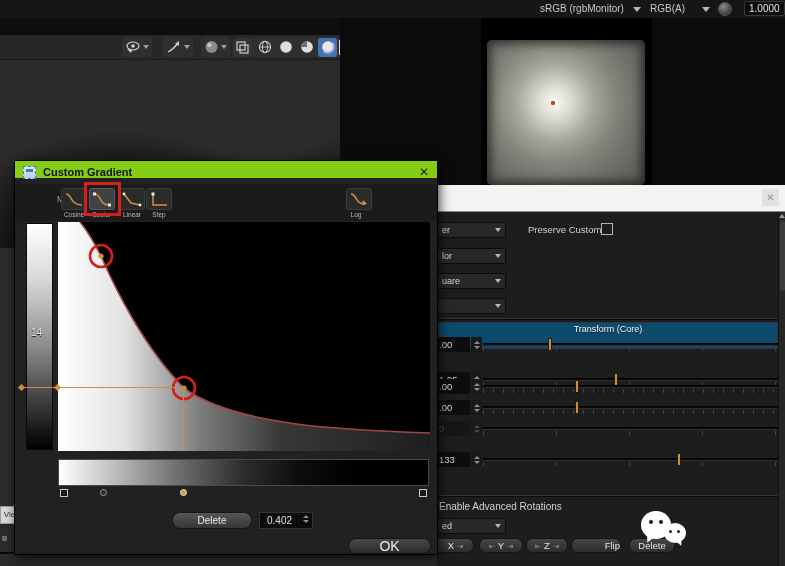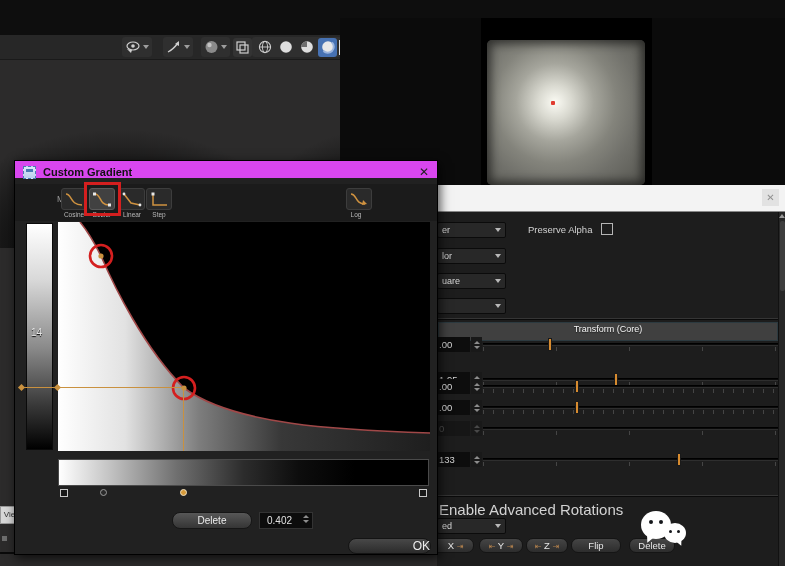--- a/index.html
+++ b/index.html
@@ -46,43 +46,43 @@
   .vscroll { right:0; top:0; width:7px; height:354px; background:#272727; border-left:1px solid #111; }
   .vscroll-arrow { margin:2px auto 0; width:0; height:0; border-left:3px solid transparent; border-right:3px solid transparent; border-bottom:4px solid #9a9a9a; }
   .vscroll-thumb { margin:3px auto 0; width:5px; height:70px; background:#3d3d3d; border-radius:2px; }
 
   .drow { position:absolute; height:16px; width:69px; background:#282828; border:1px solid #0b0b0b; border-radius:2px; color:#d6d6d6; font-size:9px; line-height:14px; padding-left:4px; }
   .drow .chev { position:absolute; right:4px; top:5px; border-left-width:3.5px; border-right-width:3.5px; border-top-width:4.5px; }
   .pa-label { color:#d2d2d2; font-size:9.5px; }
   .checkbox { width:12px; height:12px; border:1.5px solid #b5b5b5; background:#1d1d1d; }
   .divline { position:absolute; left:0; width:341px; height:1px; background:#353535; box-shadow:0 1px 0 #0a0a0a; }
 
-  .sect-hdr { position:absolute; left:1px; width:340px; height:19px; background:#404040; color:#f4f4f4; font-size:9px; line-height:13px; text-align:center; text-shadow:0 1px 1px rgba(0,0,0,.5); border:1px solid #2c3a40; }
+  .sect-hdr { position:absolute; left:1px; width:340px; height:27px; background:#0c4a6e; color:#f4f4f4; font-size:9px; line-height:13px; text-align:center; text-shadow:0 1px 1px rgba(0,0,0,.5); border:1px solid #2c3a40; }
   .srow { position:absolute; left:0; width:341px; height:16px; }
   .srow .field { position:absolute; left:0; top:0; width:33px; height:15px; background:#0d0d0d; color:#d5d5d5; font-size:9.5px; line-height:15px; padding-left:2px; overflow:hidden; }
   .srow.disabled .field { background:#161616; color:#4f4f4f; }
   .spinner { position:absolute; left:34px; top:0; width:11px; height:15px; background:#191919; display:flex; flex-direction:column; align-items:center; justify-content:center; gap:2px; }
   .spin-up { width:0; height:0; border-left:3px solid transparent; border-right:3px solid transparent; border-bottom:3px solid #8d8d8d; }
   .spin-dn { width:0; height:0; border-left:3px solid transparent; border-right:3px solid transparent; border-top:3px solid #8d8d8d; }
   .srow.disabled .spin-up { border-bottom-color:#484848; } .srow.disabled .spin-dn { border-top-color:#484848; }
   .track { position:absolute; left:46px; top:6px; width:295px; height:3px; background:#0a0a0a; border-top:1px solid #000; border-bottom:1px solid #2e2e2e; }
   .ticks { position:absolute; left:46px; top:10px; width:295px; height:4px;
     background-image:linear-gradient(#454545,#454545); background-size:1px 4px; background-repeat:repeat-x;
     -webkit-mask-image:repeating-linear-gradient(to right, #000 0 1px, transparent 1px 73px); mask-image:repeating-linear-gradient(to right, #000 0 1px, transparent 1px 73px); }
   .ticks.dense { -webkit-mask-image:repeating-linear-gradient(to right, #000 0 1px, transparent 1px 10px); mask-image:repeating-linear-gradient(to right, #000 0 1px, transparent 1px 10px); background-position:right; }
   .handle { position:absolute; top:1px; width:4px; height:13px; background:#d78b2f; border:1px solid #1a1a1a; margin-left:44px; }
 
-  .rot-label { color:#d2d2d2; font-size:15px; }
+  .rot-label { color:#d2d2d2; font-size:10px; }
   .pill-btn { position:absolute; height:15px; background:linear-gradient(#454545,#2d2d2d); border:1px solid #151515; border-radius:7px; color:#e6e6e6; font-size:9.5px; line-height:13px; text-align:center; }
   .arrow-glyph { color:#b4824d; font-size:8px; }
   .content-bar { left:344px; top:556px; width:441px; height:10px; background:#4e6b48; border-top:1px solid #2c3f29; color:#c2e39a; font-size:9px; line-height:10px; text-align:center; }
 
   
   .dialog { left:14px; top:160px; width:424px; height:395px; background:#212121; border:1px solid #000; box-shadow:2px 3px 10px rgba(0,0,0,.7); }
-  .dlg-titlebar { position:absolute; left:0; top:0; width:422px; height:17px; background:#d946ef; }
+  .dlg-titlebar { position:absolute; left:0; top:0; width:422px; height:17px; background:#84cc16; }
   .dlg-icon { position:absolute; left:8px; top:5px; width:13px; height:13px; border:1px dashed #4a7ab5; background:linear-gradient(#dce8f7,#b9cfee); }
   .dlg-icon:before { content:""; position:absolute; left:2px; top:2px; right:2px; height:3px; background:#4a7ab5; }
   .dlg-title { position:absolute; left:28px; top:5px; color:#111; font-size:11px; font-weight:bold; }
   .dlg-x { position:absolute; right:8px; top:4px; color:#222; font-size:12px; }
   .mode-bar { position:absolute; left:0; top:23px; width:422px; height:37px; background:#1b1b1b; }
   .mode-label { position:absolute; left:42px; top:10px; color:#9a9a9a; font-size:8.5px; }
   .mode-btn { position:absolute; top:4px; width:26px; height:22px; background:#2a2a2a; border:1px solid #3d3d3d; border-radius:3px; display:flex; align-items:center; justify-content:center; }
   .mode-btn.selected { background:#414141; border-color:#5a5a5a; }
   .mode-lbl { position:absolute; top:27px; color:#b8b8b8; font-size:6.5px; width:40px; text-align:center; }
   .red-box { position:absolute; left:69px; top:-2px; width:37px; height:34px; border:3px solid #d41f1f; }
@@ -97,38 +97,46 @@
   .grad-strip-h { position:absolute; left:43px; top:298px; width:371px; height:27px; border:1px solid #4a4a4a;
     background:linear-gradient(to right, #ffffff 0%, #c2c2c2 14%, #6f6f6f 32%, #2c2c2c 50%, #0d0d0d 65%, #000 80%); }
   .mk-square { width:8px; height:8px; border:1px solid #c9c9c9; background:#191919; margin-left:-4px; }
   .mk-circle { width:7px; height:7px; border-radius:50%; border:1px solid #9a9a9a; background:#2a2a2a; margin-left:-3px; }
   .mk-circle.active { background:#d79b3a; border-color:#f0e0c0; }
   .marker-rail { position:absolute; left:43px; top:328px; width:371px; height:9px; }
 
   .delete-btn { position:absolute; left:157px; top:351px; width:80px; height:17px; background:linear-gradient(#575757,#353535); border:1px solid #161616; border-radius:8px; color:#ececec; font-size:10px; line-height:15px; text-align:center; }
   .pos-box { position:absolute; left:244px; top:351px; width:54px; height:17px; background:#0c0c0c; border:1px solid #333; color:#e0e0e0; font-size:10px; line-height:15px; padding-left:7px; }
   .pos-spin { position:absolute; right:3px; top:2px; display:flex; flex-direction:column; gap:2px; align-items:center; }
-  .ok-btn { position:absolute; left:333px; top:377px; width:83px; height:16px; background:linear-gradient(#484848,#2b2b2b); border:1px solid #141414; border-radius:8px; color:#ececec; font-size:12px; line-height:14px; text-align:right; }
+  .ok-btn { position:absolute; left:333px; top:377px; width:83px; height:16px; background:linear-gradient(#484848,#2b2b2b); border:1px solid #141414; border-radius:8px; color:#ececec; font-size:14px; line-height:14px; text-align:center; }
 
   
   .wm { left:641px; top:505px; width:142px; height:45px; }
   .wm-b1 { position:absolute; left:0; top:6px; width:30px; height:28px; background:#fff; border-radius:50% 50% 50% 50%; }
   .wm-b1:after { content:""; position:absolute; left:4px; bottom:-4px; width:0; height:0; border-left:4px solid transparent; border-right:4px solid transparent; border-top:8px solid #fff; transform:rotate(25deg); }
   .wm-b2 { position:absolute; left:23px; top:18px; width:22px; height:20px; background:#fff; border-radius:50%; }
   .wm-b2:after { content:""; position:absolute; right:3px; bottom:-3px; width:0; height:0; border-left:3px solid transparent; border-right:3px solid transparent; border-top:6px solid #fff; transform:rotate(-25deg); }
   .wm-eye { position:absolute; border-radius:50%; background:#14161a; }
   .wm-text { position:absolute; left:52px; top:9px; color:#fff; font-size:21px; font-weight:bold; letter-spacing:1px; text-shadow:0 1px 2px rgba(0,0,0,.6); }
 
   svg { display:block; }
 </style>
 </head>
 <body>
 
 <div id="app">
 
+  <div class="abs topbar1">
+    <span class="abs viewer-ctrl" style="left:540px;">sRGB (rgbMonitor)</span>
+    <span class="abs chev" style="left:633px; top:7px;"></span>
+    <span class="abs viewer-ctrl" style="left:650px;">RGB(A)</span>
+    <span class="abs chev" style="left:702px; top:7px;"></span>
+    <span class="abs gearball" style="left:718px; top:2px;"></span>
+    <span class="abs valbox" style="left:744px; top:1px;">1.0000</span>
+  </div>
 
 
   <div class="abs topbar3">
     <div class="abs tbgroup" style="left:122px; top:2px;">
       <svg width="16" height="14" viewBox="0 0 16 14">
         <ellipse cx="8" cy="6" rx="6" ry="4" fill="none" stroke="#cfcfcf" stroke-width="1.2"></ellipse>
           <circle cx="8" cy="6" r="1.8" fill="#cfcfcf"></circle>
         <path d="M2,9 L6,13 L7,10 Z" fill="#cfcfcf"></path>
       </svg>
       <span class="mini-chev"></span>
@@ -203,21 +211,21 @@
     <div class="vscroll abs">
       <div class="vscroll-arrow"></div>
       <div class="vscroll-thumb"></div>
     </div>
 
     <div class="drow" style="left:0; top:10px;"><span>er</span><span class="chev"></span></div>
     <div class="drow" style="left:0; top:36px;"><span>lor</span><span class="chev"></span></div>
     <div class="drow" style="left:0; top:61px;"><span>uare</span><span class="chev"></span></div>
     <div class="drow" style="left:0; top:86px;"><span></span><span class="chev"></span></div>
 
-    <span class="abs pa-label" style="left:91px; top:12px;">Preserve Alpha</span>
+    <span class="abs pa-label" style="left:91px; top:12px;">Preserve Custom</span>
     <span class="abs checkbox" style="left:164px; top:11px;"></span>
 
     <div class="divline" style="top:106px;"></div>
 
     <div class="sect-hdr" style="top:110px;">Transform (Core)</div>
 
     <div class="srow" style="top:125px;">
       <div class="field">.00</div>
       <div class="spinner">
           <span class="spin-up"></span>
@@ -279,21 +287,21 @@
     </div>
 
     <div class="divline" style="top:283px;"></div>
 
     <span class="abs rot-label" style="left:2px; top:289px;">Enable Advanced Rotations</span>
     <div class="drow" style="left:0; top:306px;"><span>ed</span><span class="chev"></span></div>
 
     <div class="pill-btn" style="left:0; top:326px; width:37px; border-radius:0 7px 7px 0;"><span>X</span> <span class="arrow-glyph">⇥</span></div>
     <div class="pill-btn" style="left:42px; top:326px; width:44px;"><span class="arrow-glyph">⇤</span> <span>Y</span> <span class="arrow-glyph">⇥</span></div>
     <div class="pill-btn" style="left:89px; top:326px; width:42px;"><span class="arrow-glyph">⇤</span> <span>Z</span> <span class="arrow-glyph">⇥</span></div>
-    <div class="pill-btn" style="left:134px; top:326px; width:50px;">Flip</div>
+    <div class="pill-btn" style="left:134px; top:326px; width:50px;text-align:right;">Flip</div>
     <div class="pill-btn" style="left:192px; top:326px; width:46px;">Delete</div>
   </div>
 
   <div class="abs dialog">
     <div class="dlg-titlebar">
       <div class="dlg-icon"></div>
       <div class="dlg-title">Custom Gradient</div>
       <div class="dlg-x">✕</div>
     </div>
 

